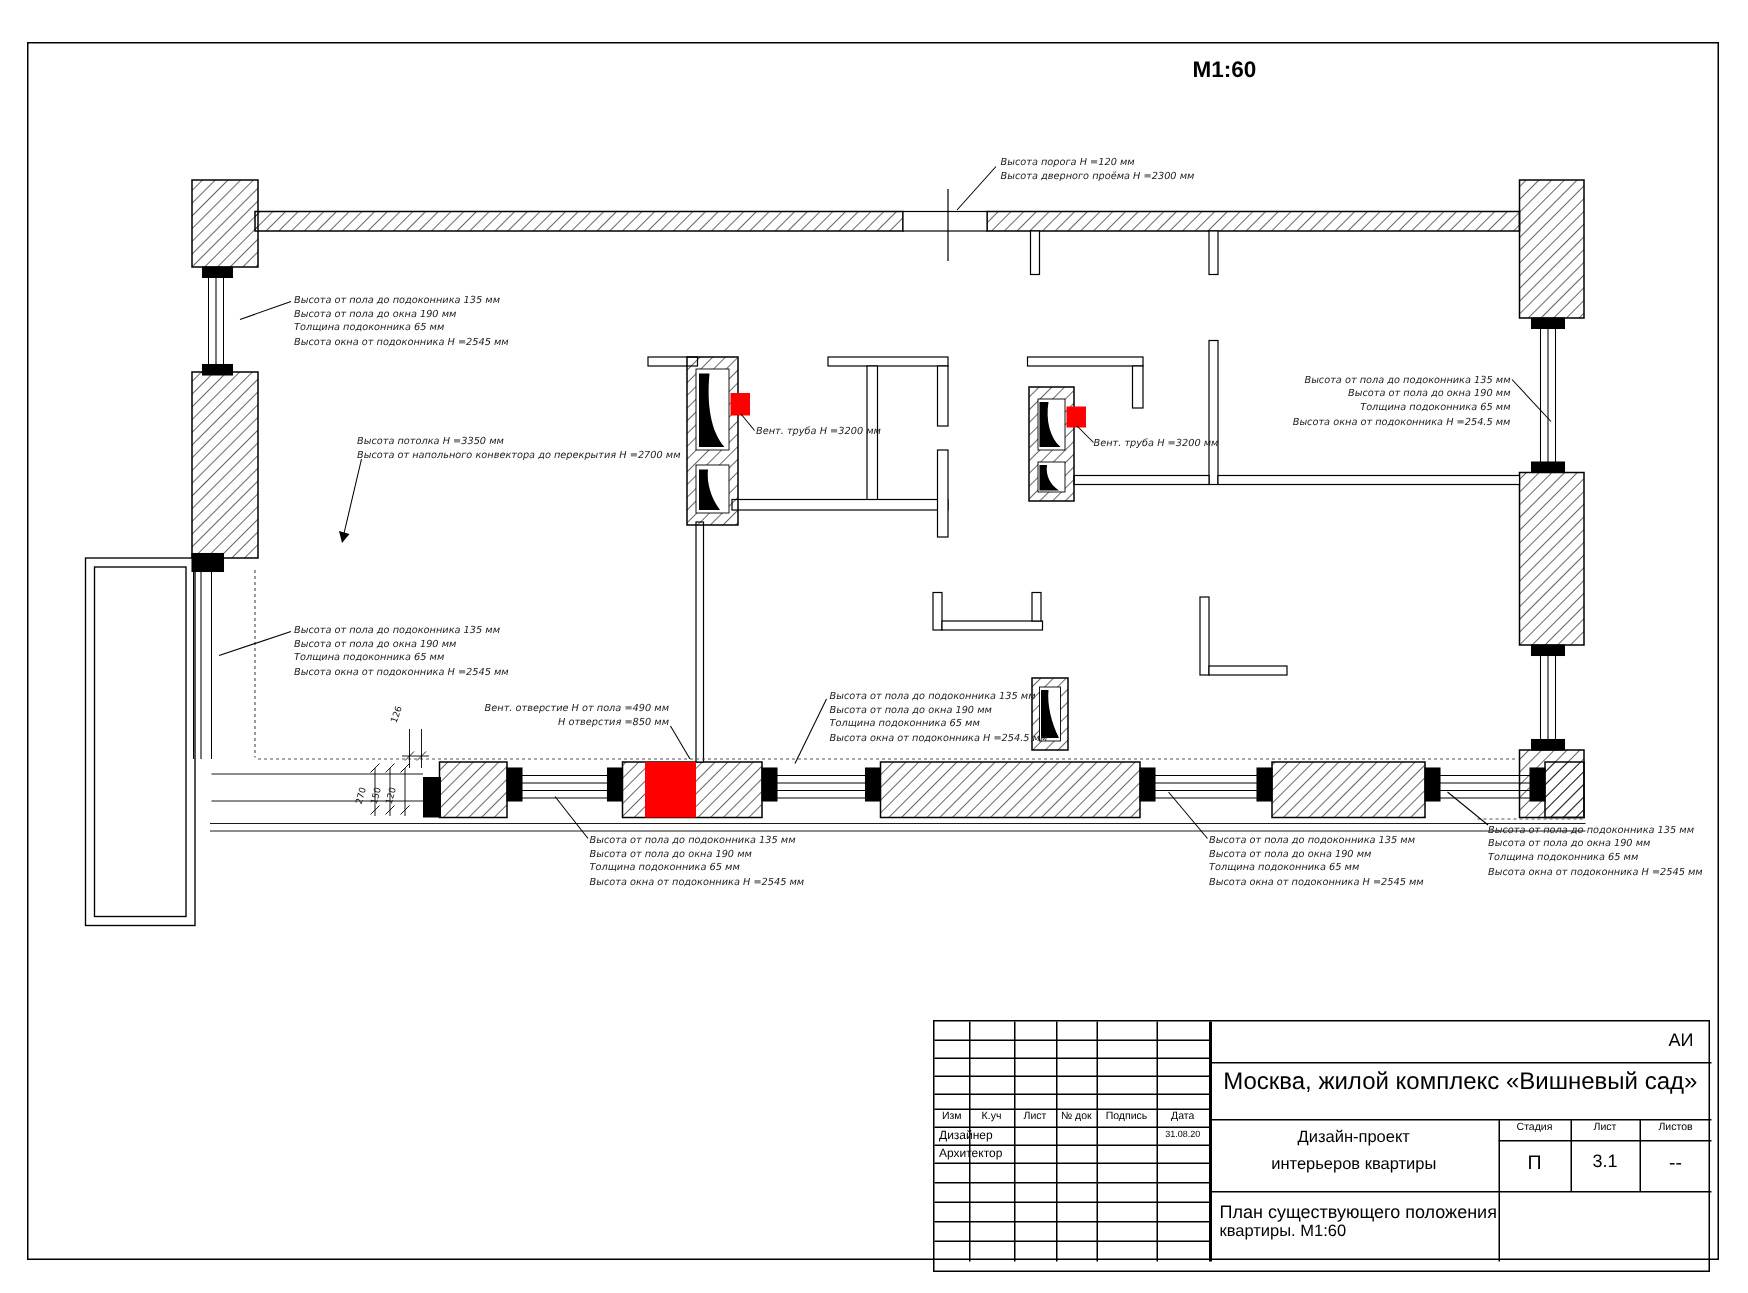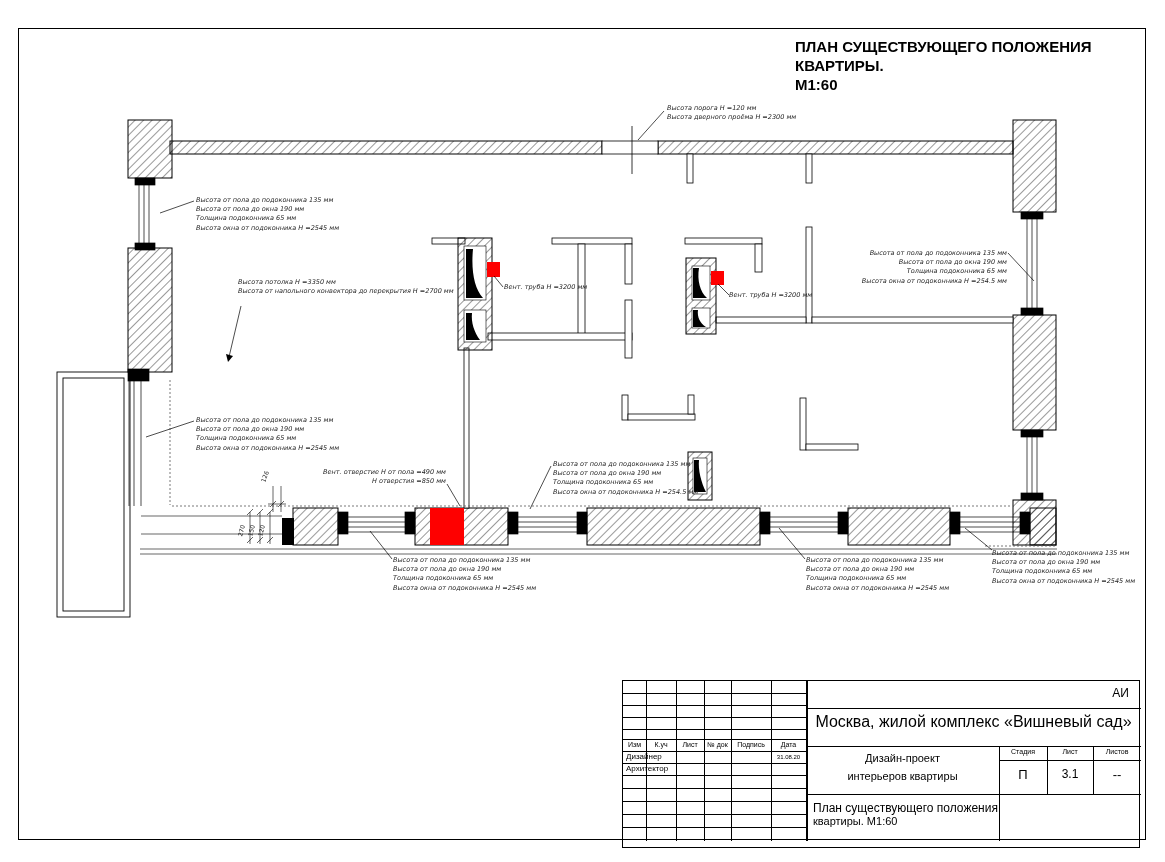--- a/index.html
+++ b/index.html
@@ -18,21 +18,20 @@
   #tb .t { position:absolute; font-family:"Liberation Sans",sans-serif; }
   .tb-small { font-size:7px; text-align:center; }
   .tb-cell-center { text-align:center; }
 </style>
 </head>
 <body>
 
 <div class="sheet-border"></div>
 
 <div class="drawing-title">
-  <div>ПЛАН СУЩЕСТВУЮЩЕГО ПОЛОЖЕНИЯ КВАРТИРЫ.</div>
   <div>М1:60</div>
 </div>
 
 <svg class="plan" width="1165" height="862" viewBox="0 0 1165 862">
   <defs>
     <pattern id="h" patternUnits="userSpaceOnUse" width="6" height="6" patternTransform="rotate(45)">
       <line x1="0" y1="0" x2="0" y2="6" stroke="#000" stroke-width="0.8"></line>
     </pattern>
   </defs>
 
@@ -218,21 +217,21 @@
   </g>
 </svg>
 
 <div class="ann" style="left:196px;top:196px">
   <div>Высота от пола до подоконника 135 мм</div>
   <div>Высота от пола до окна 190 мм</div>
   <div>Толщина подоконника 65 мм</div>
   <div>Высота окна от подоконника Н =2545 мм</div>
 </div>
 
-<div class="ann" style="left:238px;top:278px">
+<div class="ann" style="left:238px;top:290px">
   <div>Высота потолка Н =3350 мм</div>
   <div>Высота от напольного конвектора до перекрытия Н =2700 мм</div>
 </div>
 
 <div class="ann" style="left:667px;top:104px">
   <div>Высота порога Н =120 мм</div>
   <div>Высота дверного проёма Н =2300 мм</div>
 </div>
 
 <div class="ann" style="left:504px;top:283px">

